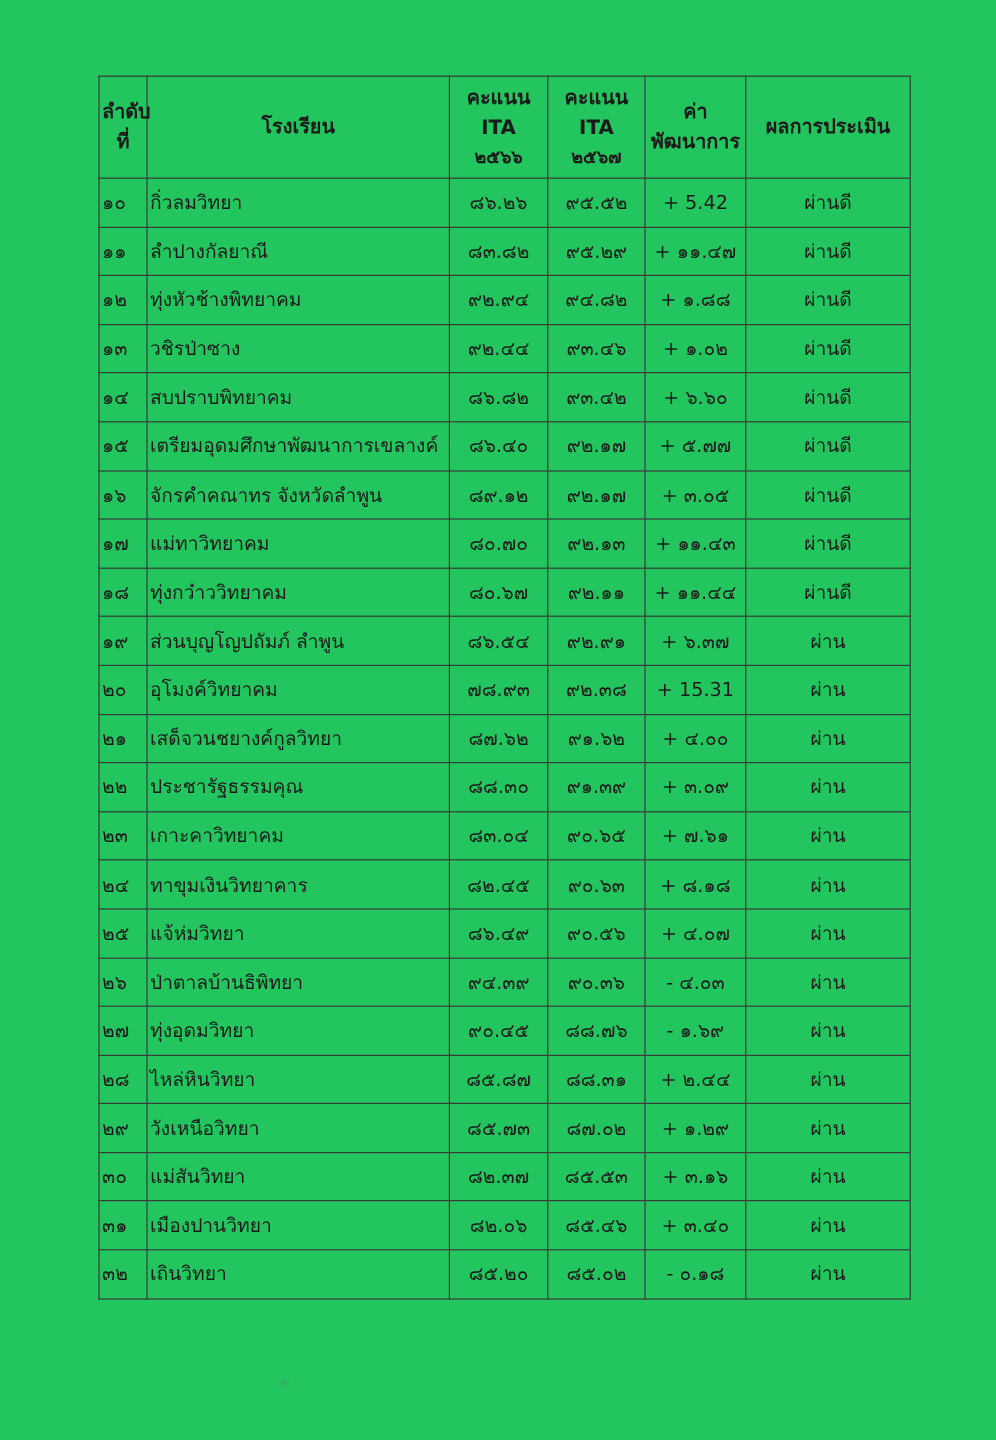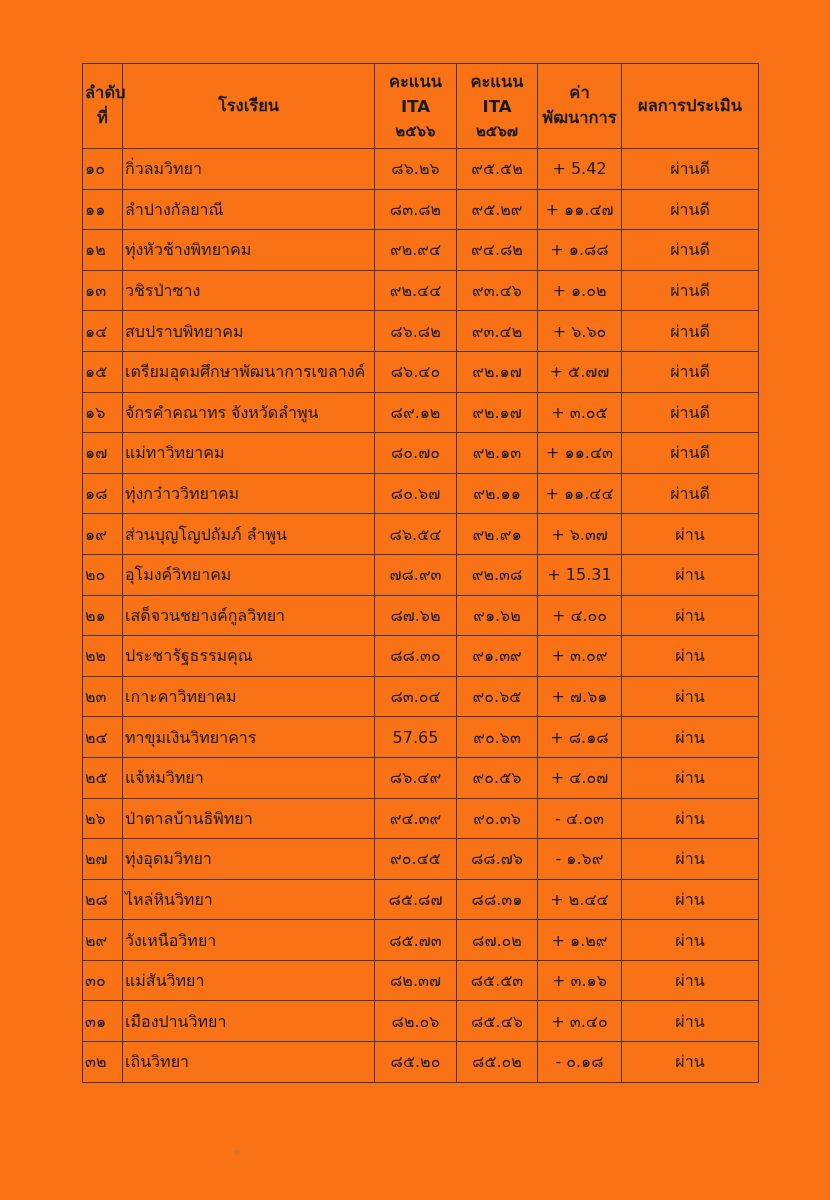--- a/index.html
+++ b/index.html
@@ -11,21 +11,21 @@
     height: 1200px;
     position: relative;
     background: #fdfdfc;
     font-family: "DejaVu Sans", "Liberation Sans", sans-serif;
     color: #1a1a1a;
     overflow: hidden;
   }
   .page {
     position: absolute;
     inset: 0;
-    background: #f97316;
+    background: #22c55e;
   }
   table.ita-table {
     position: absolute;
     left: 82px;
     top: 63px;
     width: 676px;
     border-collapse: collapse;
     table-layout: fixed;
   }
   .ita-table th, .ita-table td {
@@ -223,21 +223,21 @@
           <td class="cell-order">๒๓</td>
           <td class="cell-school">เกาะคาวิทยาคม</td>
           <td class="cell-ita2566">๘๓.๐๔</td>
           <td class="cell-ita2567">๙๐.๖๕</td>
           <td class="cell-development">+ ๗.๖๑</td>
           <td class="cell-result">ผ่าน</td>
         </tr>
         <tr>
           <td class="cell-order">๒๔</td>
           <td class="cell-school">ทาขุมเงินวิทยาคาร</td>
-          <td class="cell-ita2566">57.65</td>
+          <td class="cell-ita2566">๘๒.๔๕</td>
           <td class="cell-ita2567">๙๐.๖๓</td>
           <td class="cell-development">+ ๘.๑๘</td>
           <td class="cell-result">ผ่าน</td>
         </tr>
         <tr>
           <td class="cell-order">๒๕</td>
           <td class="cell-school">แจ้ห่มวิทยา</td>
           <td class="cell-ita2566">๘๖.๔๙</td>
           <td class="cell-ita2567">๙๐.๕๖</td>
           <td class="cell-development">+ ๔.๐๗</td>

